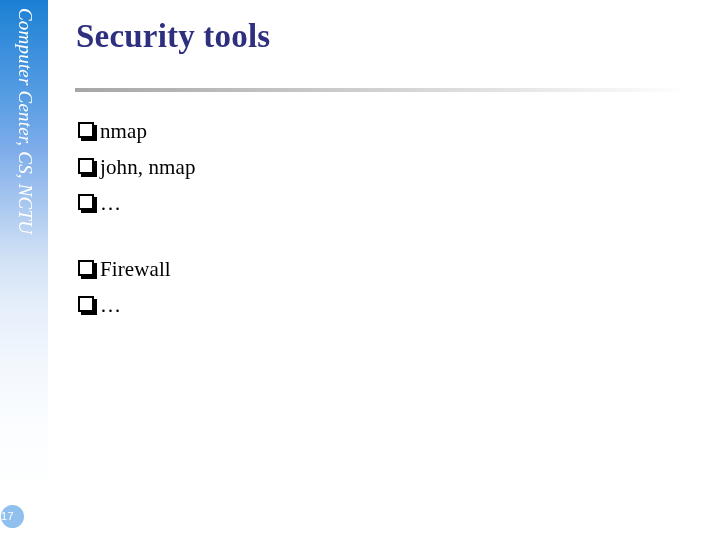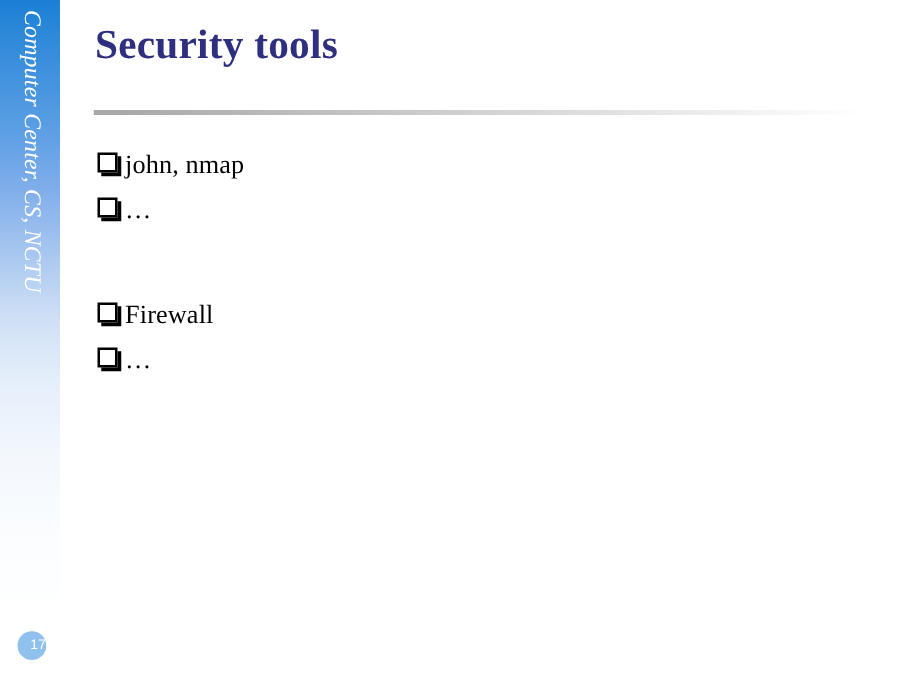--- a/index.html
+++ b/index.html
@@ -65,31 +65,31 @@
     font-family: "Liberation Serif", "DejaVu Serif", serif;
     font-style: italic;
     font-size: 19px;
     font-weight: 400;
     letter-spacing: 0.2px;
     color: #ffffff;
   }
 
   #page-badge {
     position: absolute;
-    left: 14px;
+    left: 1px;
     top: 505px;
     width: 23px;
     height: 23px;
     border-radius: 50%;
     background: #8fc0ee;
     color: #ffffff;
     font-family: "Liberation Sans", "DejaVu Sans", sans-serif;
     font-size: 11px;
     line-height: 23px;
-    text-align: right;
+    text-align: left;
     letter-spacing: 0.3px;
   }
 
   
   #title {
     position: absolute;
     left: 76px;
     top: 18px;
     font-family: "Liberation Serif", "DejaVu Serif", serif;
     font-size: 33px;
@@ -114,21 +114,21 @@
     position: absolute;
     left: 78px;
     top: 113px;
     width: 600px;
   }
 
   .bullet-group {
     display: block;
   }
   .bullet-group.group-2 {
-    margin-top: 48px;
+    margin-top: 30px;
   }
 
   .bullet-item {
     display: flex;
     align-items: baseline;
     height: 36px;
     line-height: 36px;
     white-space: nowrap;
   }
 
@@ -174,20 +174,24 @@
   </div>
 
   <div id="title">Security tools</div>
 
   <div id="divider"></div>
 
   <div id="content">
 
     <div class="bullet-group group-1">
 
+      <div class="bullet-item">
+        <span class="bullet-marker"><i></i></span>
+        <span class="bullet-text">nmap</span>
+      </div>
 
       <div class="bullet-item">
         <span class="bullet-marker"><i></i></span>
         <span class="bullet-text">john, nmap</span>
       </div>
 
 
 
       <div class="bullet-item">
         <span class="bullet-marker"><i></i></span>

